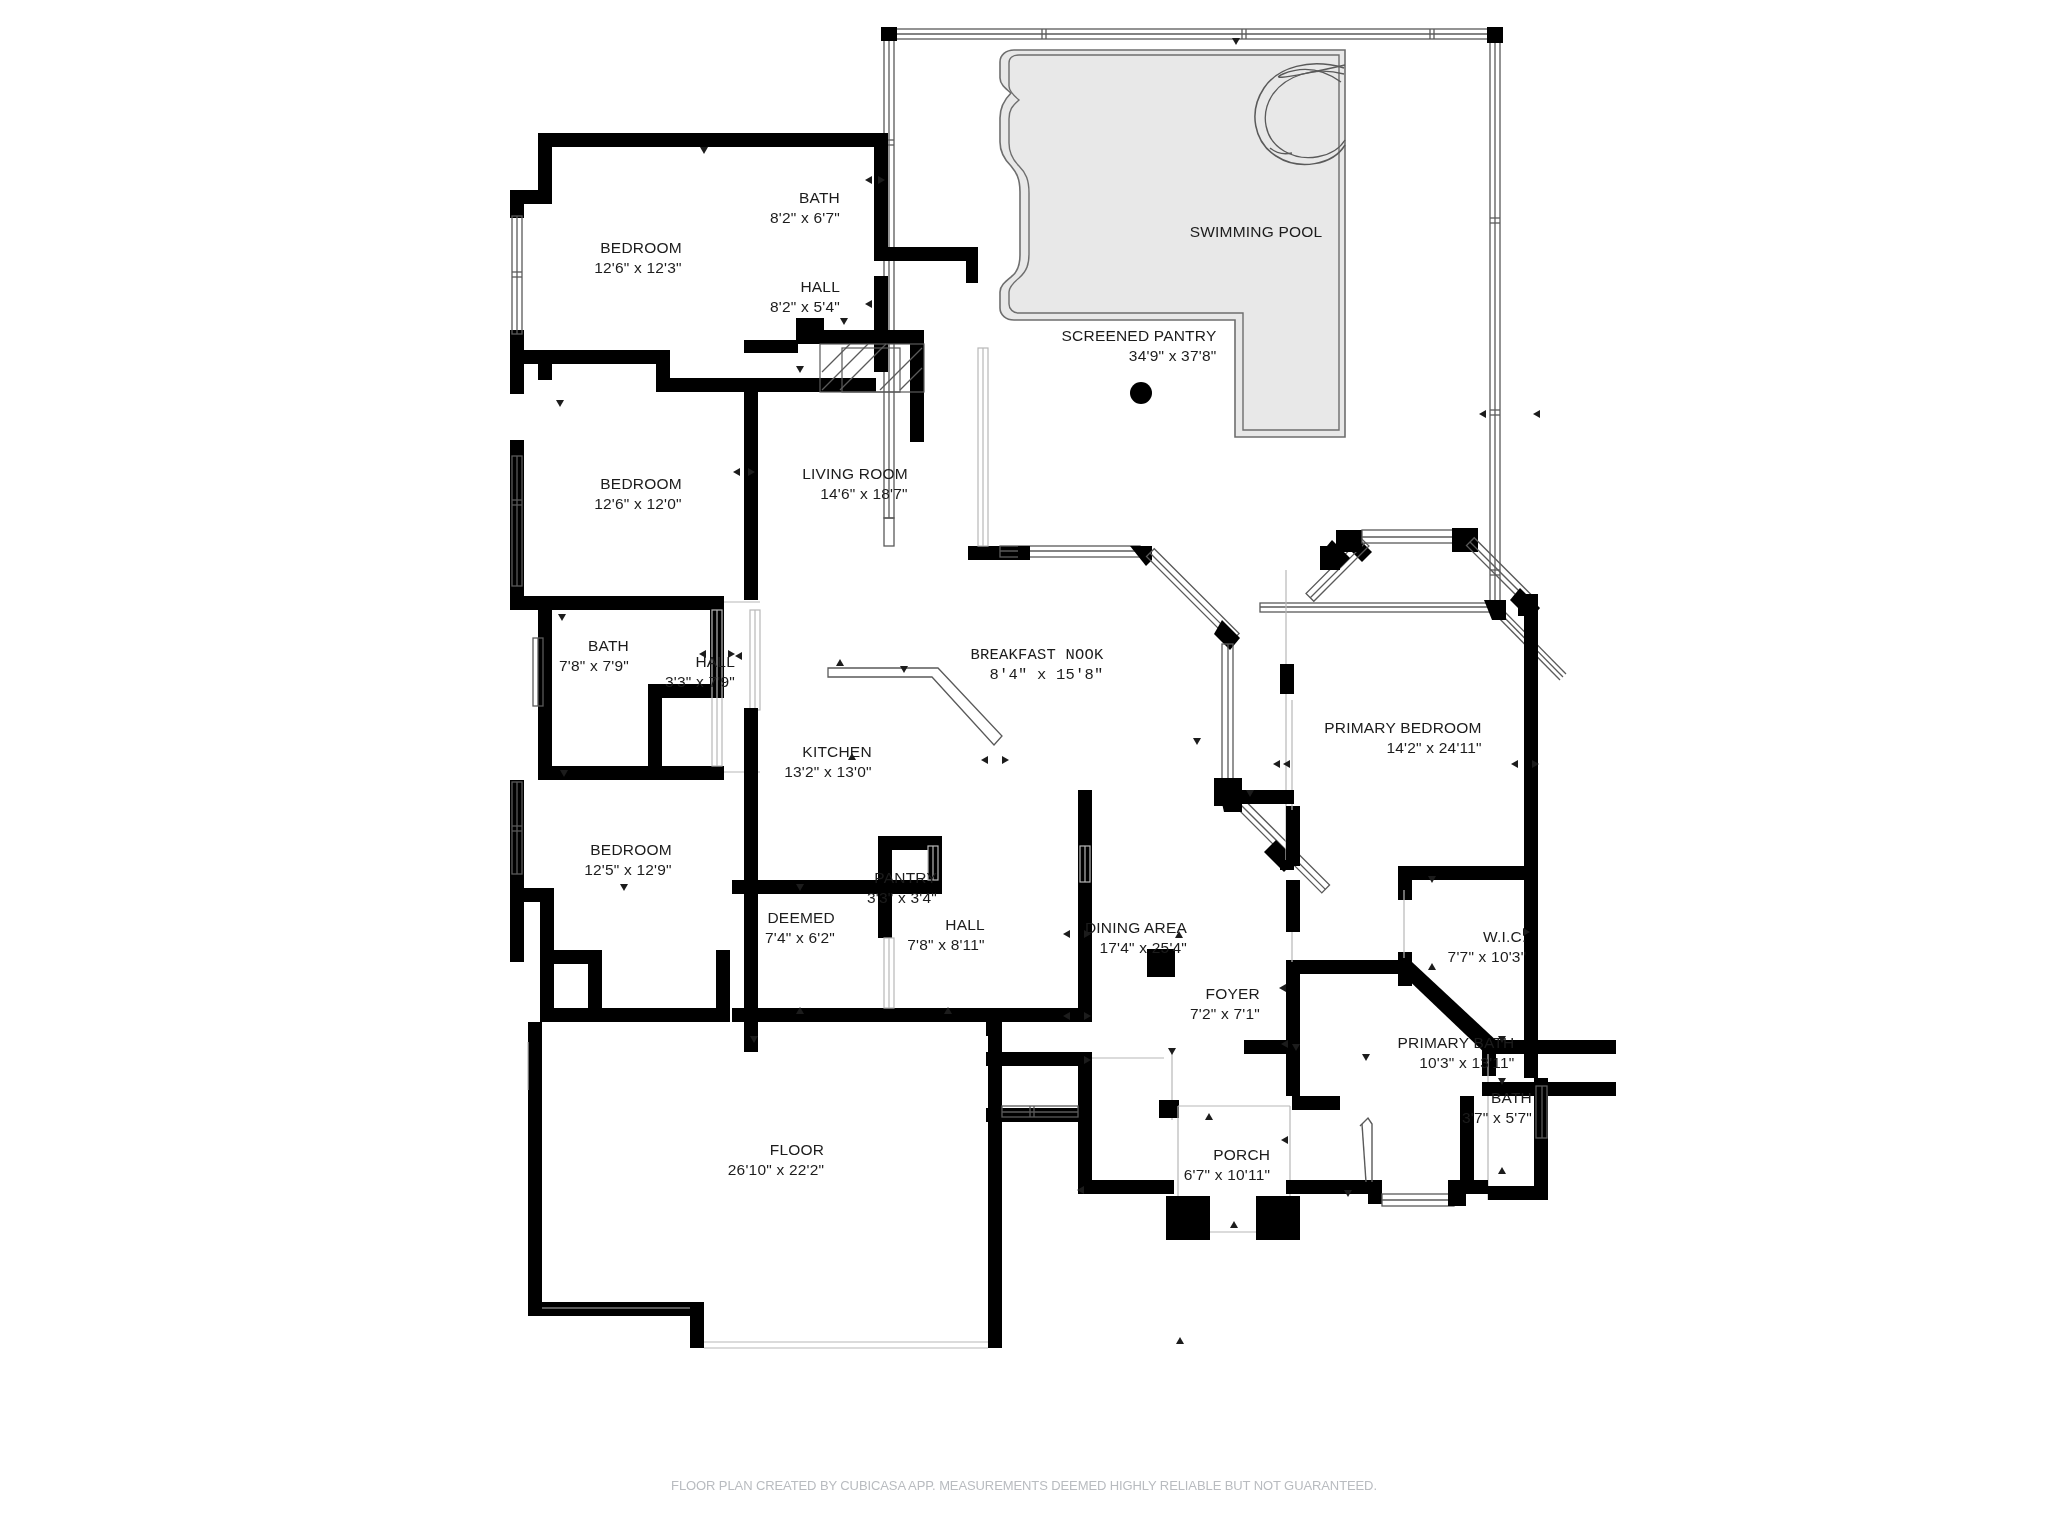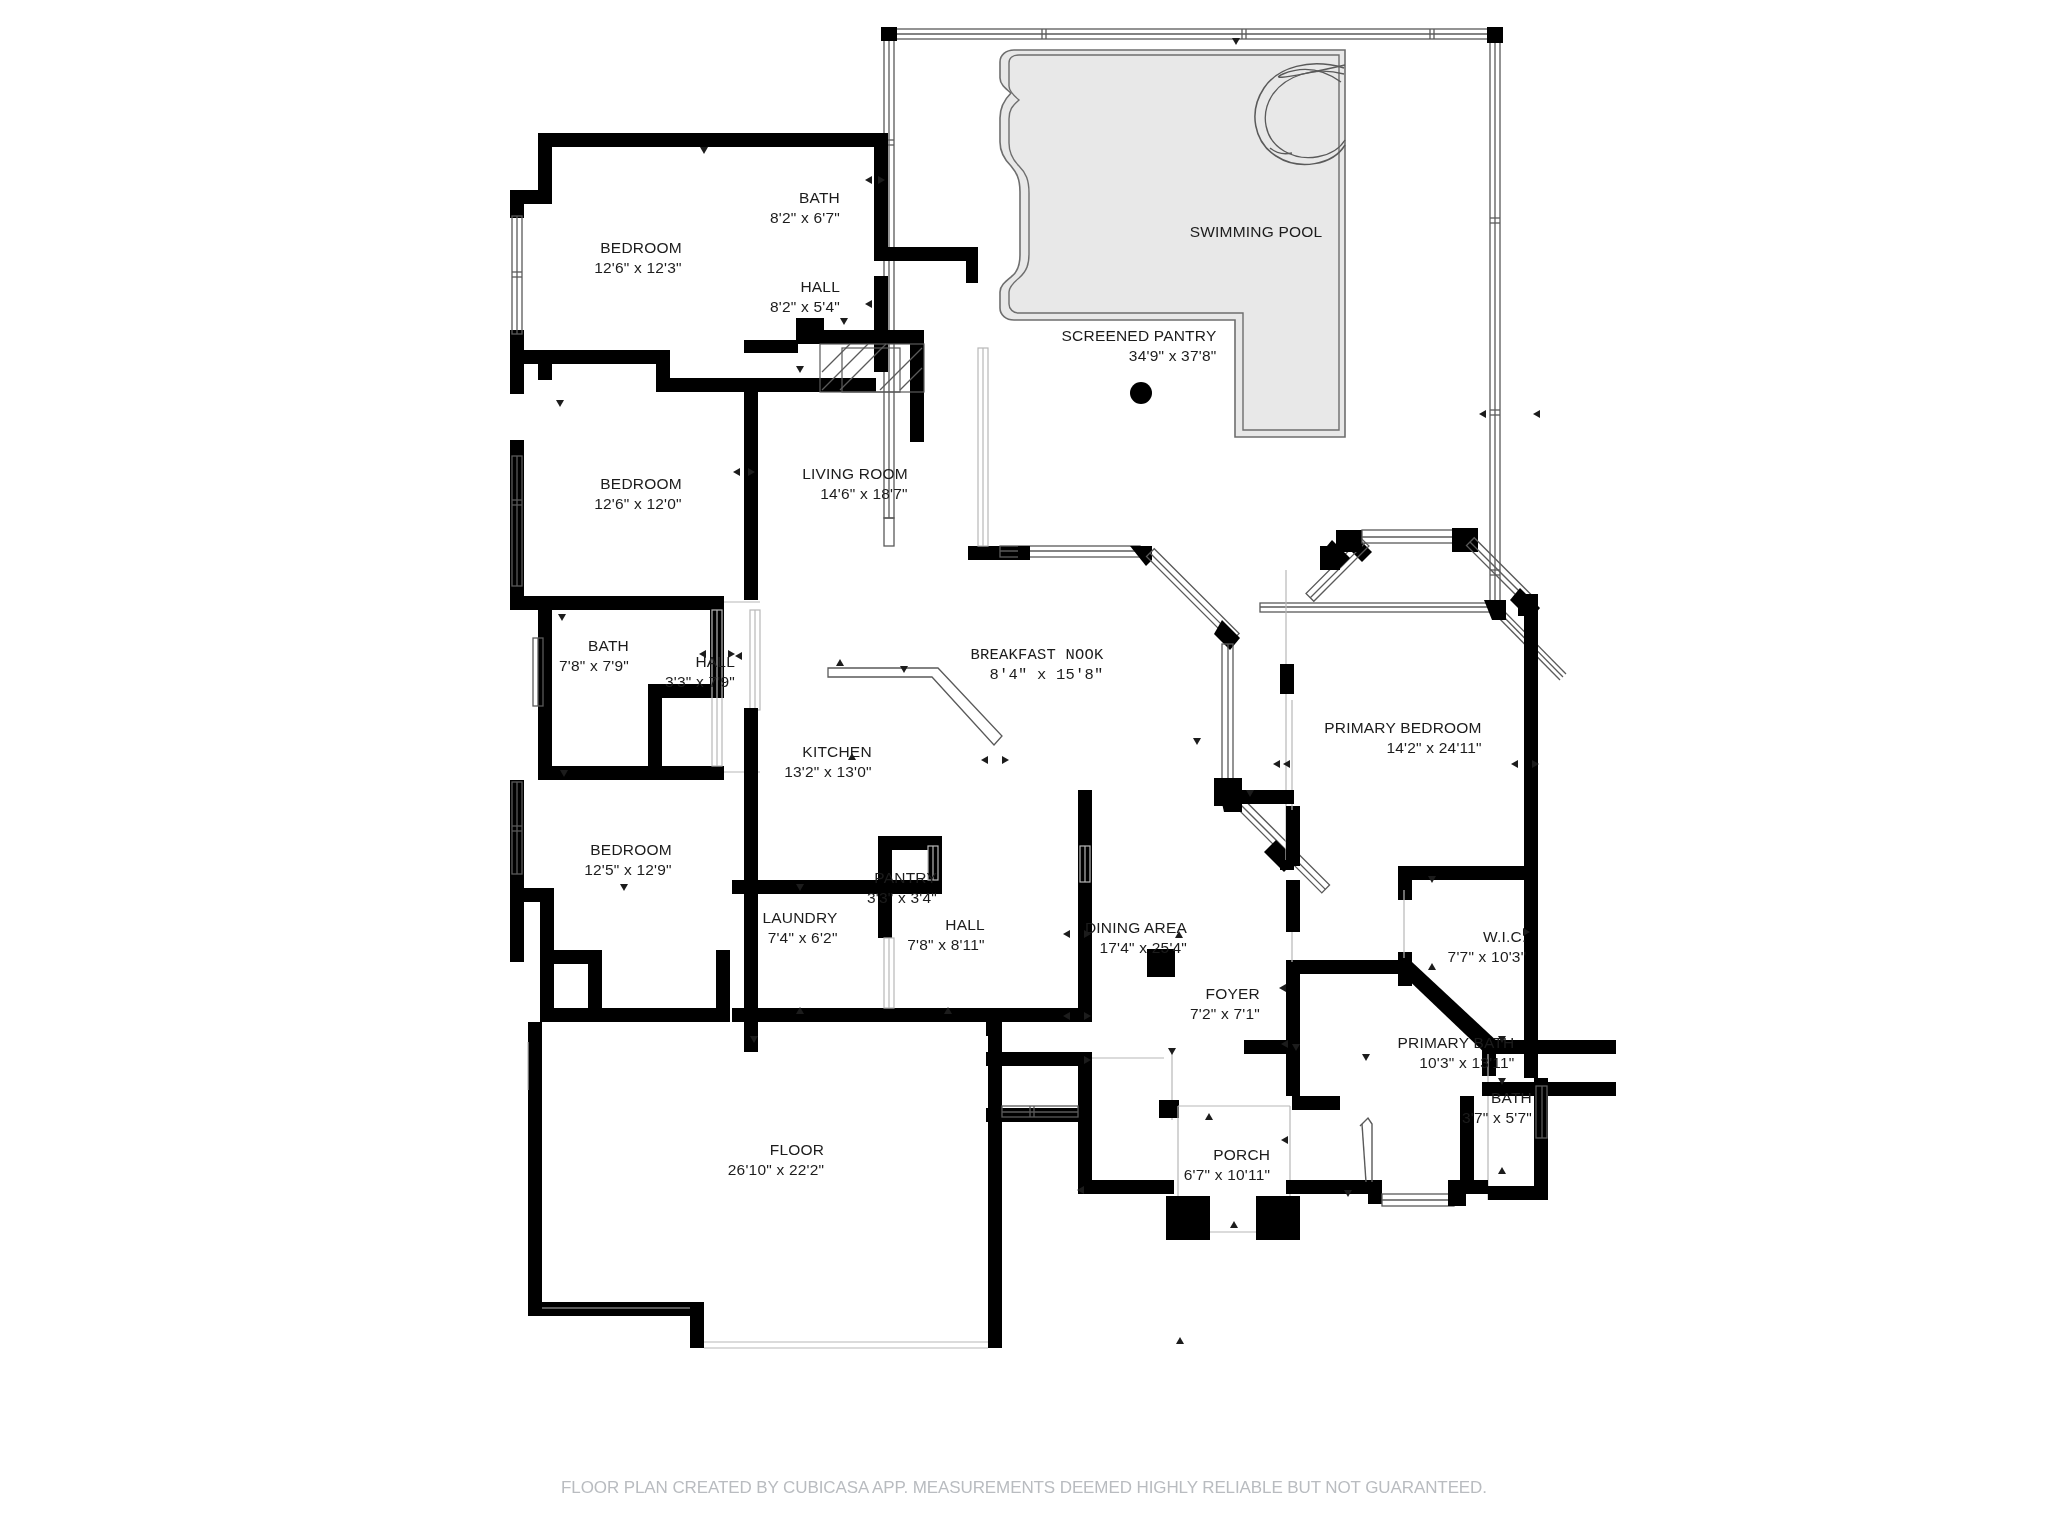--- a/index.html
+++ b/index.html
@@ -44,21 +44,21 @@
     display: block;
     font-size: 15.5px;
     font-weight: 400;
   }
   #footer-note {
     position: absolute;
     left: 0;
     top: 1478px;
     width: 2048px;
     text-align: center;
-    font-size: 17px;
+    font-size: 13px;
     color: #b9bcc0;
     font-family: "Liberation Sans", sans-serif;
     letter-spacing: -0.1px;
     white-space: nowrap;
   }
 </style>
 </head>
 <body>
 
 <div id="stage">
@@ -542,21 +542,21 @@
   </div>
   <div class="room-label" style="left:828px; top:762px;">
     <span class="rl-name">KITCHEN</span>
     <span class="rl-dim">13'2" x 13'0"</span>
   </div>
   <div class="room-label" style="left:628px; top:860px;">
     <span class="rl-name">BEDROOM</span>
     <span class="rl-dim">12'5" x 12'9"</span>
   </div>
   <div class="room-label" style="left:800px; top:928px;">
-    <span class="rl-name">LAUNDRY</span>
+    <span class="rl-name">DEEMED</span>
     <span class="rl-dim">7'4" x 6'2"</span>
   </div>
   <div class="room-label" style="left:902px; top:888px;">
     <span class="rl-name">PANTRY</span>
     <span class="rl-dim">3'3" x 3'4"</span>
   </div>
   <div class="room-label" style="left:946px; top:935px;">
     <span class="rl-name">HALL</span>
     <span class="rl-dim">7'8" x 8'11"</span>
   </div>

